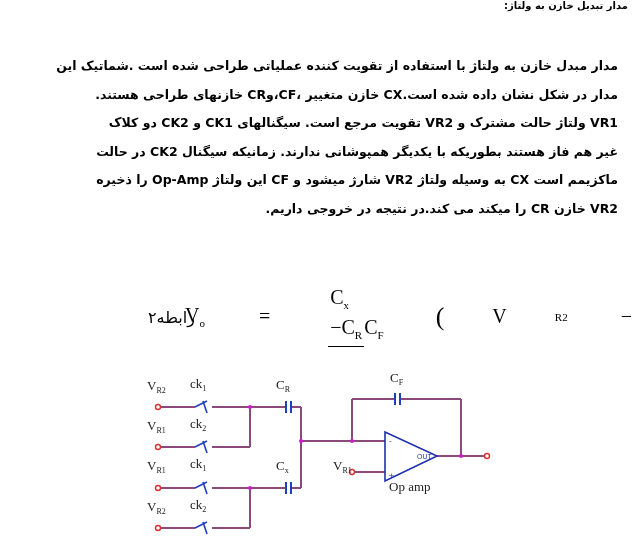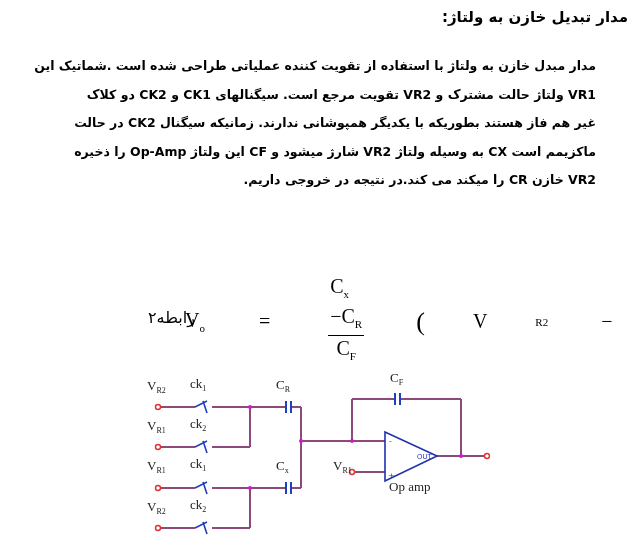--- a/index.html
+++ b/index.html
@@ -1,42 +1,43 @@
 <!DOCTYPE html>
 <html><head>
 <meta charset="utf-8">
 <style>
   html, body { margin: 0; padding: 0; background: #ffffff; }
   body { width: 636px; height: 536px; position: relative; overflow: hidden;
          font-family: "DejaVu Serif", serif; color: #000; }
-  .title { position: absolute; top: 8px; right: 8px; font-size: 15px; font-weight: bold;
+  .title { position: absolute; top: 0; right: 8px; font-size: 10px; font-weight: bold;
            direction: rtl; font-family: "DejaVu Sans", sans-serif; }
-  .para { position: absolute; top: 52px; left: 66px; width: 530px; direction: rtl;
+  .para { position: absolute; top: 52px; left: 88px; width: 530px; direction: rtl;
           text-align: justify; font-size: 12.5px; line-height: 28.5px;
           font-family: "DejaVu Sans", sans-serif; font-weight: bold; }
   .para p { margin: 0; white-space: nowrap; text-align: justify; }
   .eq { position: absolute; top: 272px; left: 185px; font-family: "Liberation Serif", serif;
         font-size: 20px; display: flex; align-items: center; gap: 48px; }
   .eq sub { font-size: 11px; }
-  .frac { display: inline-flex; flex-direction: column; align-items: center; margin: 3px 4px; }
+  .frac { display: inline-flex; flex-direction: row; align-items: flex-end; margin: 14px 4px; }
   .frac .num { border-bottom: 1px solid #000; padding: 0 2px; line-height: 22px; }
   .frac .den { line-height: 24px; }
   .eq-label { position: absolute; top: 308px; left: 148px; font-size: 16px; direction: rtl;
               font-family: "DejaVu Sans", sans-serif; }
   .circuit { position: absolute; left: 0; top: 0; }
   .lbl { font-family: "Liberation Serif", serif; font-size: 13px; fill: #222; }
   .sub { font-size: 8px; }
 </style>
 </head>
 <body>
 
 <div class="title">مدار تبدیل خازن به ولتاژ:</div>
 
 <div class="para">
   <p>مدار مبدل خازن به ولتاژ با استفاده از تقویت کننده عملیاتی طراحی شده است .شماتیک این</p>
+  <p>مدار در شکل نشان داده شده است.CX خازن متغییر ،CF،وCR خازنهای طراحی هستند.</p>
   <p>VR1 ولتاژ حالت مشترک و VR2 تقویت مرجع است. سیگنالهای CK1 و CK2 دو کلاک</p>
   <p>غیر هم فاز هستند بطوریکه با یکدیگر همپوشانی ندارند. زمانیکه سیگنال CK2 در حالت</p>
   <p>ماکزیمم است CX به وسیله ولتاژ VR2 شارژ میشود و CF این ولتاژ Op-Amp را ذخیره</p>
   <p>VR2 خازن CR را میکند می کند.در نتیجه در خروجی داریم.</p>
 </div>
 
 <div class="eq">
   <span><span>V</span><sub>o</sub></span>
   <span style="margin:0 6px;">=</span>
   <span class="frac">

